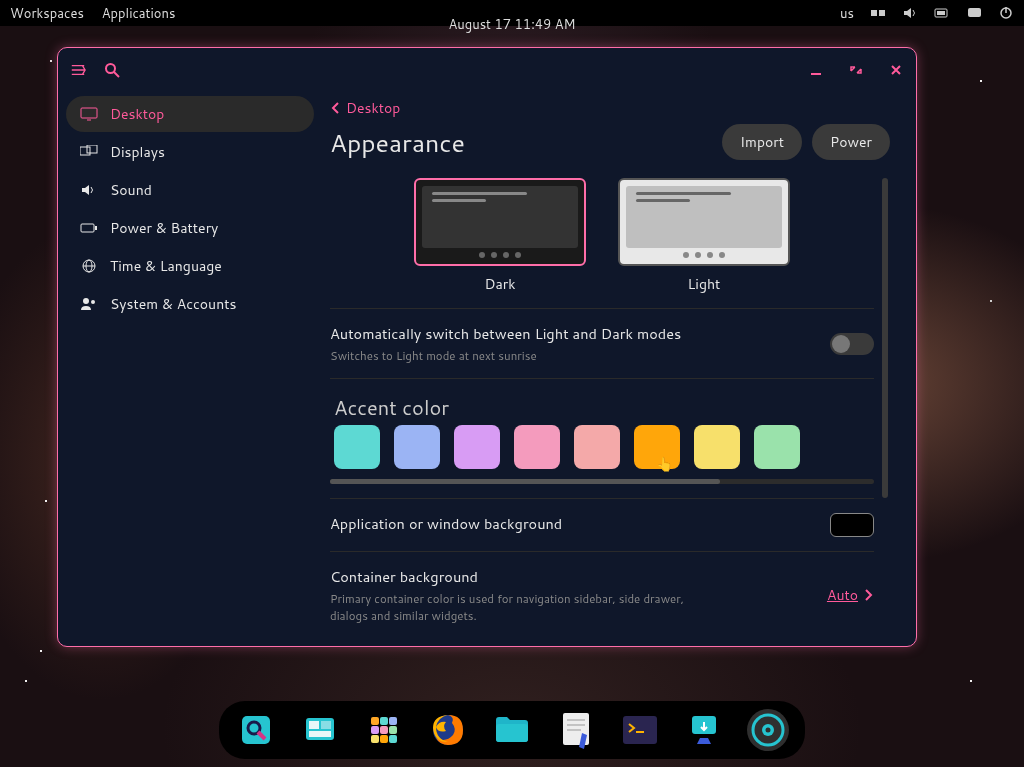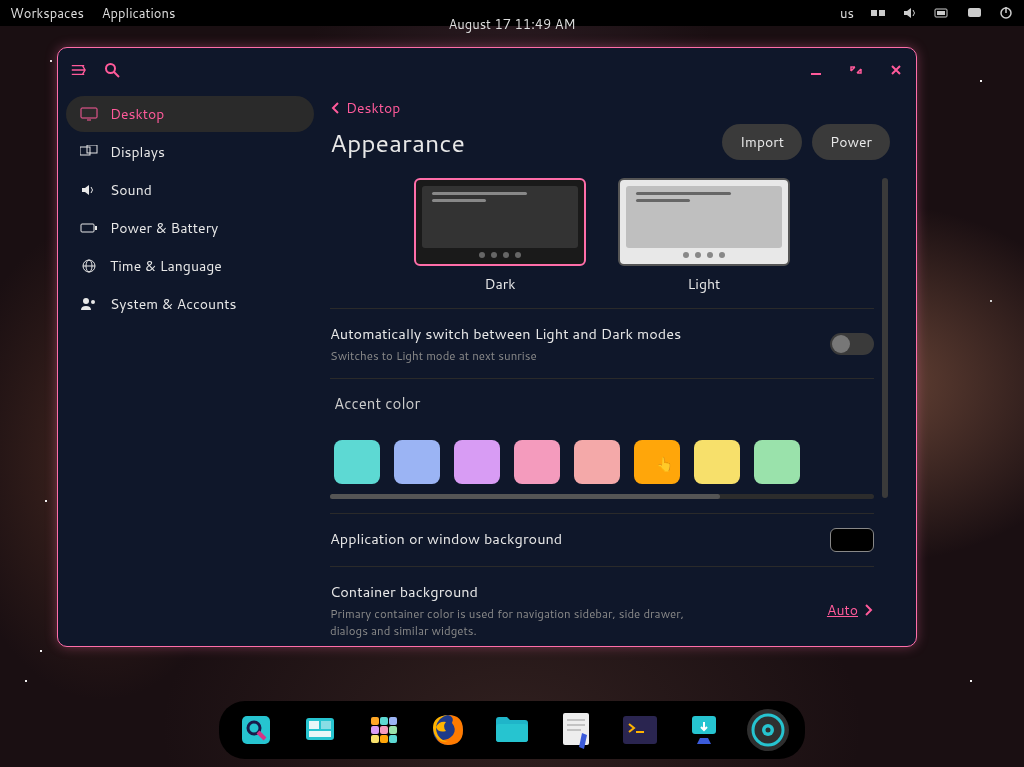--- a/index.html
+++ b/index.html
@@ -88,21 +88,21 @@
 
 .row { padding:14px 0; border-top:1px solid #2a2a2a;}
 .row-flex { display:flex; align-items:center;}
 .row-text .title { font-size:14.5px; margin-bottom:3px;}
 .row-text .sub   { font-size:11.5px; color:#888;}
 .row-right { margin-left:auto; display:flex; align-items:center; gap:6px;}
 
 .toggle { width:44px; height:22px; background:#3a3a3a; border-radius:11px; position:relative;}
 .toggle .knob{position:absolute;left:2px;top:2px;width:18px;height:18px;border-radius:50%;background:#777;}
 
-.accent .title { font-size:15px; color:#ccc; margin-bottom:26px; padding-left:4px;}
+.accent .title { font-size:20px; color:#ccc; margin-bottom:4px; padding-left:4px;}
 .swatches { display:flex; gap:14px; padding:0 4px;}
 .swatch { width:46px; height:44px; border-radius:8px;}
 .accent-scroll { height:5px; background:#2c2c2c; border-radius:3px; margin-top:10px; position:relative;}
 .accent-scroll .thumb{position:absolute;left:0;top:0;height:5px;width:390px;background:#555;border-radius:3px;}
 
 .color-chip { width:44px; height:24px; border:1.5px solid #888; border-radius:6px; background:#000;}
 .link-pink { color:#ff5a9a; font-size:14px;text-decoration:underline;}
 
 
 .dock {

